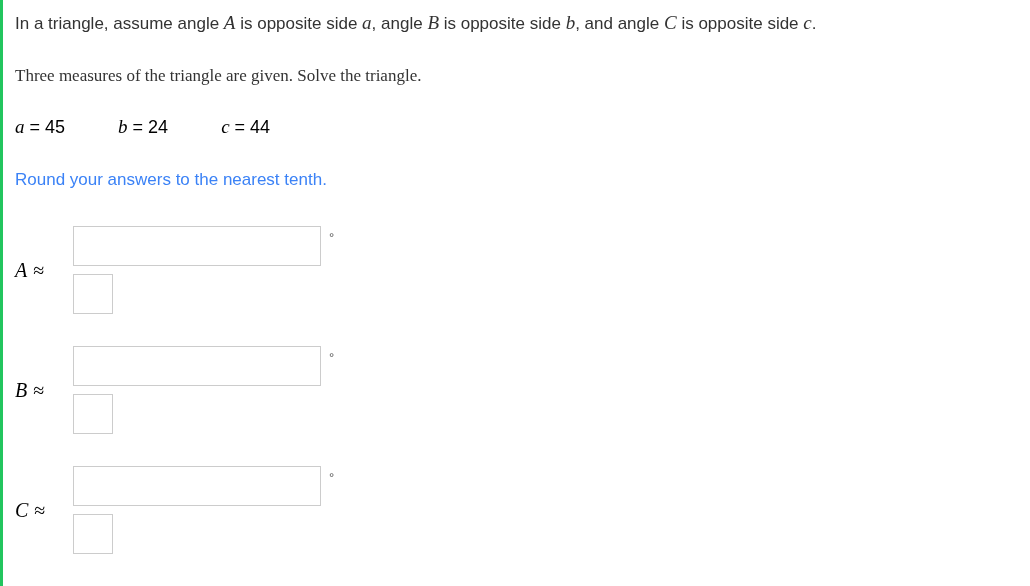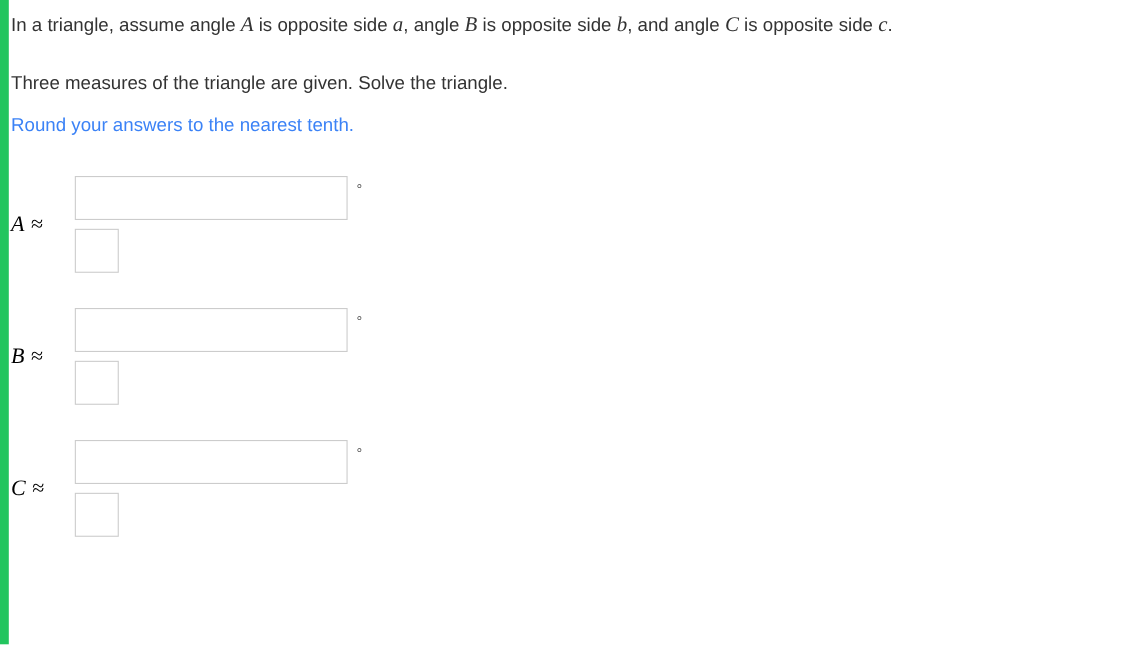--- a/index.html
+++ b/index.html
@@ -8,34 +8,35 @@
       padding: 0;
     }
     body {
       font-family: 'Segoe UI', Tahoma, Geneva, Verdana, sans-serif;
       background: #ffffff;
       width: 1030px;
       height: 586px;
       position: relative;
     }
     .container {
-      border-left: 8px solid #22c55e;
+      border-left: 3px solid #22c55e;
       height: 100%;
-      padding-left: 2px;
+      padding-left: 12px;
     }
     .intro-text {
       font-size: 17px;
       color: #333;
       line-height: 1.6;
       padding: 8px 0;
     }
     .instruction {
       font-size: 17px;
       color: #333;
       padding: 20px 0 8px 0;
+      font-family: Liberation Serif, serif;
     }
     .given-values {
       padding: 22px 0;
       font-size: 18px;
     }
     .math-var {
       font-family: 'Times New Roman', serif;
       font-style: italic;
       font-size: 19px;
     }
@@ -102,20 +103,25 @@
 </head>
 <body>
 
 <div class="container">
   <div class="intro-text">
     <span>In a triangle, assume angle </span><span class="math-var">A</span><span> is opposite side </span><span class="math-var">a</span><span>, angle </span><span class="math-var">B</span><span> is opposite side </span><span class="math-var">b</span><span>, and angle </span><span class="math-var">C</span><span> is opposite side </span><span class="math-var">c</span><span>.</span>
   </div>
 
   <div class="instruction">Three measures of the triangle are given. Solve the triangle.</div>
 
+  <div class="given-values">
+    <span class="math-eq"><span class="math-var">a</span><span> = 45</span></span>
+    <span class="math-eq"><span class="math-var">b</span><span> = 24</span></span>
+    <span class="math-eq"><span class="math-var">c</span><span> = 44</span></span>
+  </div>
 
   <div class="round-text">Round your answers to the nearest tenth.</div>
 
   <div class="answer-row">
     <div class="answer-label">
       <span>A</span>
       <span class="approx">≈</span>
     </div>
     <div class="input-group">
       <div class="top-input-wrap">

